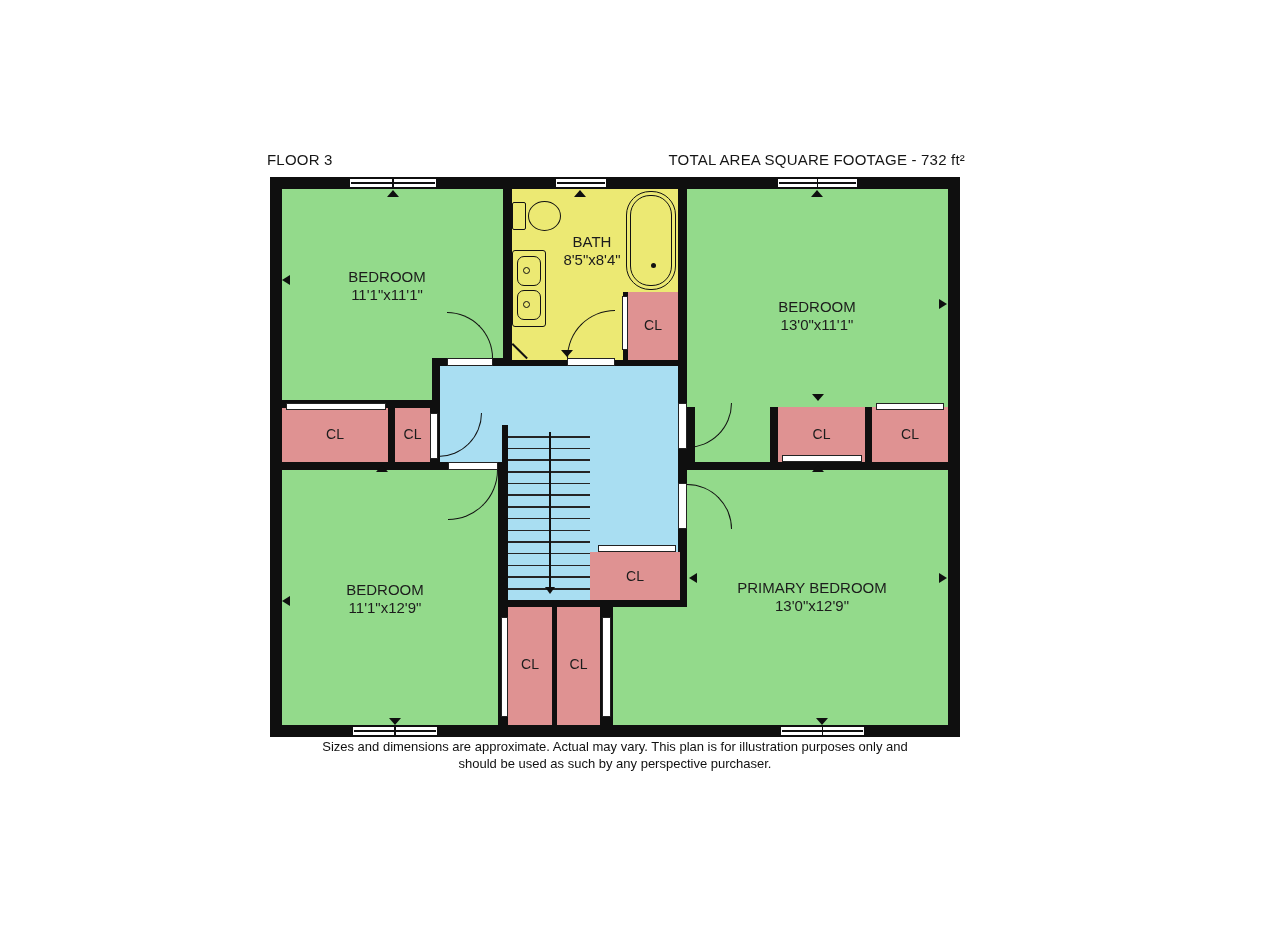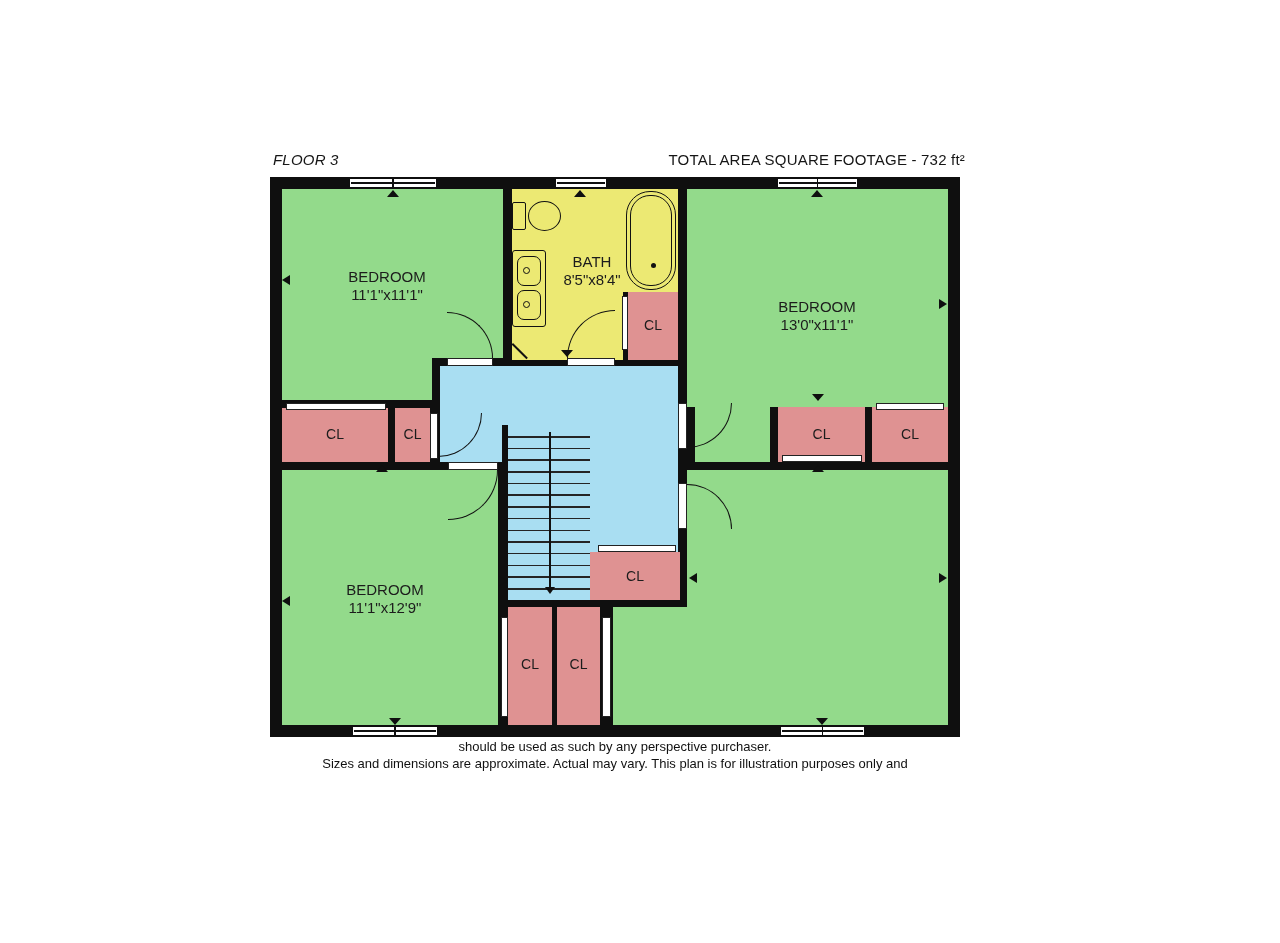--- a/index.html
+++ b/index.html
@@ -45,21 +45,21 @@
   .tlft{border-top:5px solid transparent;border-bottom:5px solid transparent;border-right:8px solid var(--wall);}
   .trgt{border-top:5px solid transparent;border-bottom:5px solid transparent;border-left:8px solid var(--wall);}
   .td.small{border-left-width:5px;border-right-width:5px;border-top-width:7px;}
   .lever{position:absolute;width:21px;height:1.5px;background:var(--fixture-line);transform:rotate(45deg);transform-origin:left top;}
   .disclaimer{position:absolute;left:270px;top:738px;width:690px;text-align:center;
     font-size:13px;line-height:17px;color:#111;}
 </style>
 </head>
 <body>
 
-<div class="hdr" style="left:273px;top:151px;font-style:italic;">FLOOR 3</div>
+<div class="hdr" style="left:267px;top:151px;">FLOOR 3</div>
 <div class="hdr" style="left:650px;top:151px;width:315px;text-align:right;">TOTAL AREA SQUARE FOOTAGE - 732 ft²</div>
 
 <div class="plan">
 
   <div class="room green" style="left:12px;top:12px;width:221px;height:169px;"></div>
   <div class="room green" style="left:12px;top:181px;width:150px;height:42px;"></div>
   <div class="room yellow" style="left:242px;top:12px;width:166px;height:103px;"></div>
   <div class="room yellow" style="left:242px;top:115px;width:111px;height:68px;"></div>
   <div class="room green" style="left:417px;top:12px;width:261px;height:218px;"></div>
   <div class="room green" style="left:425px;top:230px;width:75px;height:55px;"></div>
@@ -134,39 +134,43 @@
   <div class="tri tlft" style="left:12px;top:419px;"></div>
   <div class="tri tlft" style="left:419px;top:396px;"></div>
   <div class="tri trgt" style="left:669px;top:122px;"></div>
   <div class="tri trgt" style="left:669px;top:396px;"></div>
   <div class="tri trgt" style="left:229px;top:399px;"></div>
 
   <div class="room-label" style="left:27px;top:91px;width:180px;">
     <div>BEDROOM</div>
     <div>11'1"x11'1"</div>
   </div>
-  <div class="room-label" style="left:252px;top:76px;width:140px;">
+  <div class="room-label" style="left:252px;top:56px;width:140px;">
     <div>BATH</div>
     <div>8'5"x8'4"</div>
   </div>
   <div class="room-label" style="left:437px;top:121px;width:220px;">
     <div>BEDROOM</div>
     <div>13'0"x11'1"</div>
   </div>
   <div class="room-label" style="left:25px;top:404px;width:180px;">
     <div>BEDROOM</div>
     <div>11'1"x12'9"</div>
+  </div>
+  <div class="room-label" style="left:432px;top:402px;width:220px;">
+    <div>PRIMARY BEDROOM</div>
+    <div>13'0"x12'9"</div>
   </div>
 
   <div class="cl-label" style="left:12px;top:248px;width:106px;">CL</div>
   <div class="cl-label" style="left:125px;top:248px;width:35px;">CL</div>
   <div class="cl-label" style="left:358px;top:139px;width:50px;">CL</div>
   <div class="cl-label" style="left:508px;top:248px;width:87px;">CL</div>
   <div class="cl-label" style="left:602px;top:248px;width:76px;">CL</div>
   <div class="cl-label" style="left:320px;top:390px;width:90px;">CL</div>
   <div class="cl-label" style="left:238px;top:478px;width:44px;">CL</div>
   <div class="cl-label" style="left:287px;top:478px;width:43px;">CL</div>
 </div>
 
 <div class="disclaimer">
+  <div>Sizes and dimensions are approximate. Actual may vary. This plan is for illustration purposes only and</div>
   <div>should be used as such by any perspective purchaser.</div>
-  <div>Sizes and dimensions are approximate. Actual may vary. This plan is for illustration purposes only and</div>
 </div>
 
 </body></html>

